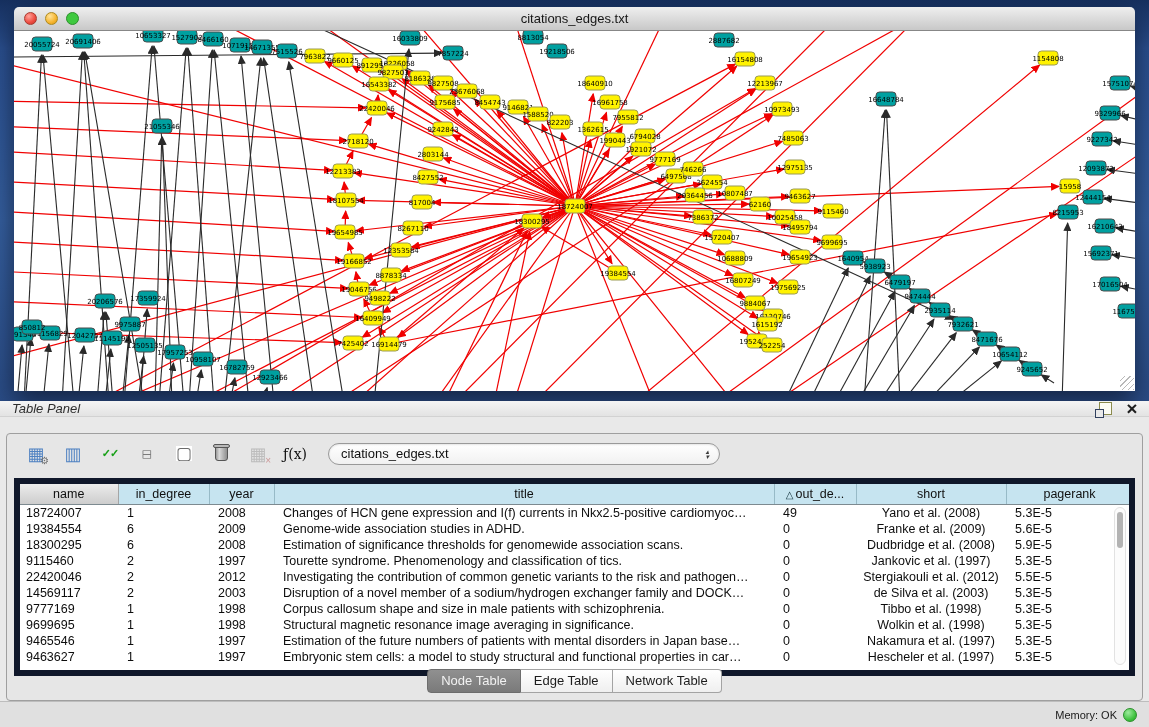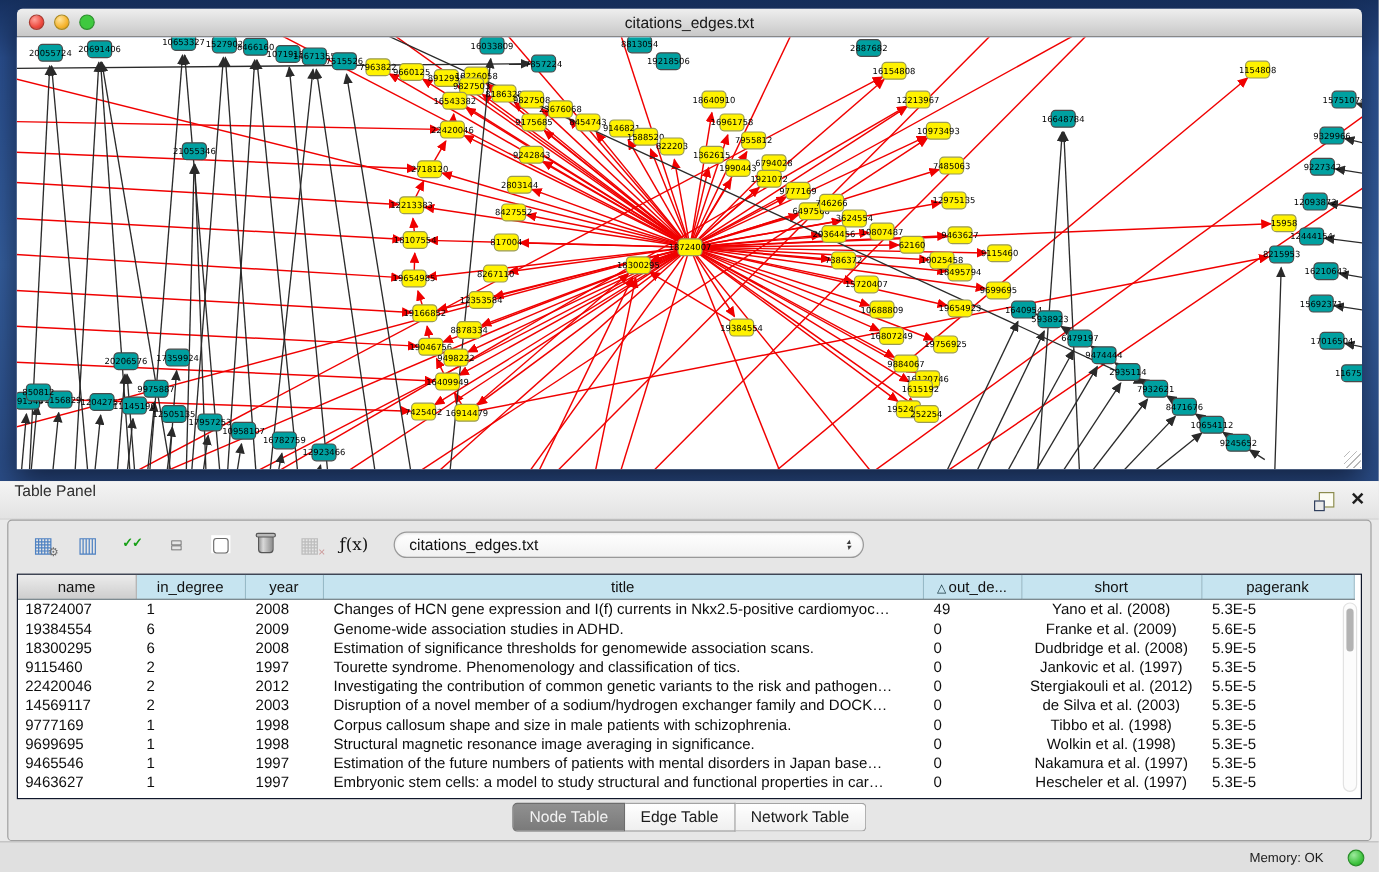--- a/index.html
+++ b/index.html
@@ -20,22 +20,22 @@
   .light.yellow{background:radial-gradient(circle at 35% 30%,#ffe39a,#f6b42e 60%,#d29414);border:1px solid #ad8a1e;}
   .light.green{background:radial-gradient(circle at 35% 30%,#b4f0a8,#3fc93f 60%,#2da32d;);border:1px solid #2d8f2d;background-color:#3fc93f;}
   .wtitle{font-size:13px;color:#161616;}
   .canvas{position:absolute;top:24px;left:0;right:0;bottom:0;background:#fff;overflow:hidden;}
   .canvas svg{display:block;font-family:"DejaVu Sans",sans-serif;}
   .grip{position:absolute;right:1px;bottom:1px;width:14px;height:14px;
     background:repeating-linear-gradient(135deg,transparent 0 3px,#b9b9b9 3px 4px);}
 
   
   .table-panel{position:absolute;top:401px;left:0;right:0;bottom:0;background:#e9e9e9;}
-  .panel-header{height:32px;display:flex;padding:0 12px;box-sizing:border-box;
-    background:linear-gradient(#f4f4f4,#e3e3e3);border-bottom:1px solid #d2d2d2;}
+  .panel-header{height:16px;display:flex;align-items:center;padding:0 12px;box-sizing:border-box;
+    background:linear-gradient(#f4f4f4,#e3e3e3);border-bottom:1px solid #d2d2d2;font-style:italic;}
   .panel-title{font-size:13px;color:#2e2e2e;}
   .panel-controls{margin-left:auto;display:flex;align-items:center;gap:14px;}
   .float-ic{width:11px;height:11px;border:1px solid #8b8b4e;background:#fcfcf4;position:relative;display:inline-block;}
   .float-ic::after{content:"";position:absolute;left:-5px;bottom:-4px;width:7px;height:7px;border:1px solid #31405e;background:#e9e9e9;}
   .close-ic{font-size:19px;font-weight:bold;color:#1d1d1d;line-height:14px;cursor:default;}
 
   .panel-body{position:absolute;left:6px;right:6px;top:32px;bottom:26px;
     background:#e6e6e6;border:1px solid #9f9f9f;border-radius:4px;}
   .toolbar{display:flex;align-items:center;gap:11px;padding:7px 10px 0 16px;height:32px;box-sizing:border-box;}
   .tbtn{width:26px;height:26px;display:flex;align-items:center;justify-content:center;
@@ -55,21 +55,21 @@
     background:#b9b9b9;border:1px solid #565656;border-radius:2px;}
 
   .combo{margin-left:9px;width:392px;height:22px;border:1px solid #999;border-radius:12px;
     background:linear-gradient(#ffffff,#f1f1f1);display:flex;align-items:center;
     padding:0 10px 0 12px;font-size:13px;color:#111;box-sizing:border-box;
     box-shadow:inset 0 1px 2px rgba(0,0,0,.10);}
   .combo .spin{margin-left:auto;display:flex;flex-direction:column;align-items:center;
     font-size:7px;line-height:5px;color:#3c3c3c;}
 
   .table-wrap{position:absolute;left:7px;right:7px;top:44px;height:186px;
-    background:#fff;border:1px solid #0f172a;overflow:hidden;}
+    background:#fff;border:6px solid #0f172a;overflow:hidden;}
   table{border-collapse:collapse;table-layout:fixed;width:1113px;font-size:12.5px;}
   th{height:20px;background:#c6e4f0;border-right:1px solid #97bac7;border-bottom:1px solid #7d8a90;
      font-weight:normal;font-size:12.5px;color:#101010;padding:0;overflow:hidden;white-space:nowrap;text-align:center;}
   th.sel{background:linear-gradient(#ececec,#cdcdcd);border-right:1px solid #a5a5a5;}
   th .sort{font-size:10px;margin-right:2px;color:#13333d;}
   td{height:16px;padding:0 2px 0 9px;white-space:nowrap;overflow:hidden;color:#0d0d0d;font-size:12.5px;}
   td.c-name{padding-left:6px;}
   td.c-short{text-align:center;padding:0;}
 
   .vscroll{position:absolute;top:23px;right:3px;bottom:5px;width:12px;border-radius:7px;
@@ -78,21 +78,21 @@
 
   .tabbar{position:absolute;left:0;right:0;bottom:7px;display:flex;justify-content:center;margin-top:48px;}
   .seg{font-size:13px;padding:3px 13px 4px;background:linear-gradient(#ffffff,#efefef);
     border:1px solid #a3a3a3;border-left:none;color:#1c1c1c;font-family:inherit;}
   .seg:first-child{border-left:1px solid #a3a3a3;border-radius:4px 0 0 4px;}
   .seg:last-child{border-radius:0 4px 4px 0;}
   .seg.active{background:linear-gradient(#909090,#7a7a7a);color:#f2f2f2;border-color:#6d6d6d;}
 
   .status-bar{position:absolute;left:0;right:0;bottom:0;height:26px;background:#e0e0e0;
     border-top:1px solid #bdbdbd;display:flex;align-items:center;justify-content:flex-end;
-    padding:12px 12px;font-size:11px;color:#1a1a1a;gap:20px;box-sizing:border-box;}
+    padding:12px 12px;font-size:11px;color:#1a1a1a;gap:6px;box-sizing:border-box;}
   .dot{width:14px;height:14px;border-radius:50%;box-sizing:border-box;
     background:radial-gradient(circle at 35% 30%,#9dea9d,#3cc13c 65%,#2aa52a);border:1px solid #2a8f2a;}
 </style>
 </head>
 <body>
 
 <div class="app">
 
   <div class="network-area">
     <div class="net-window">

